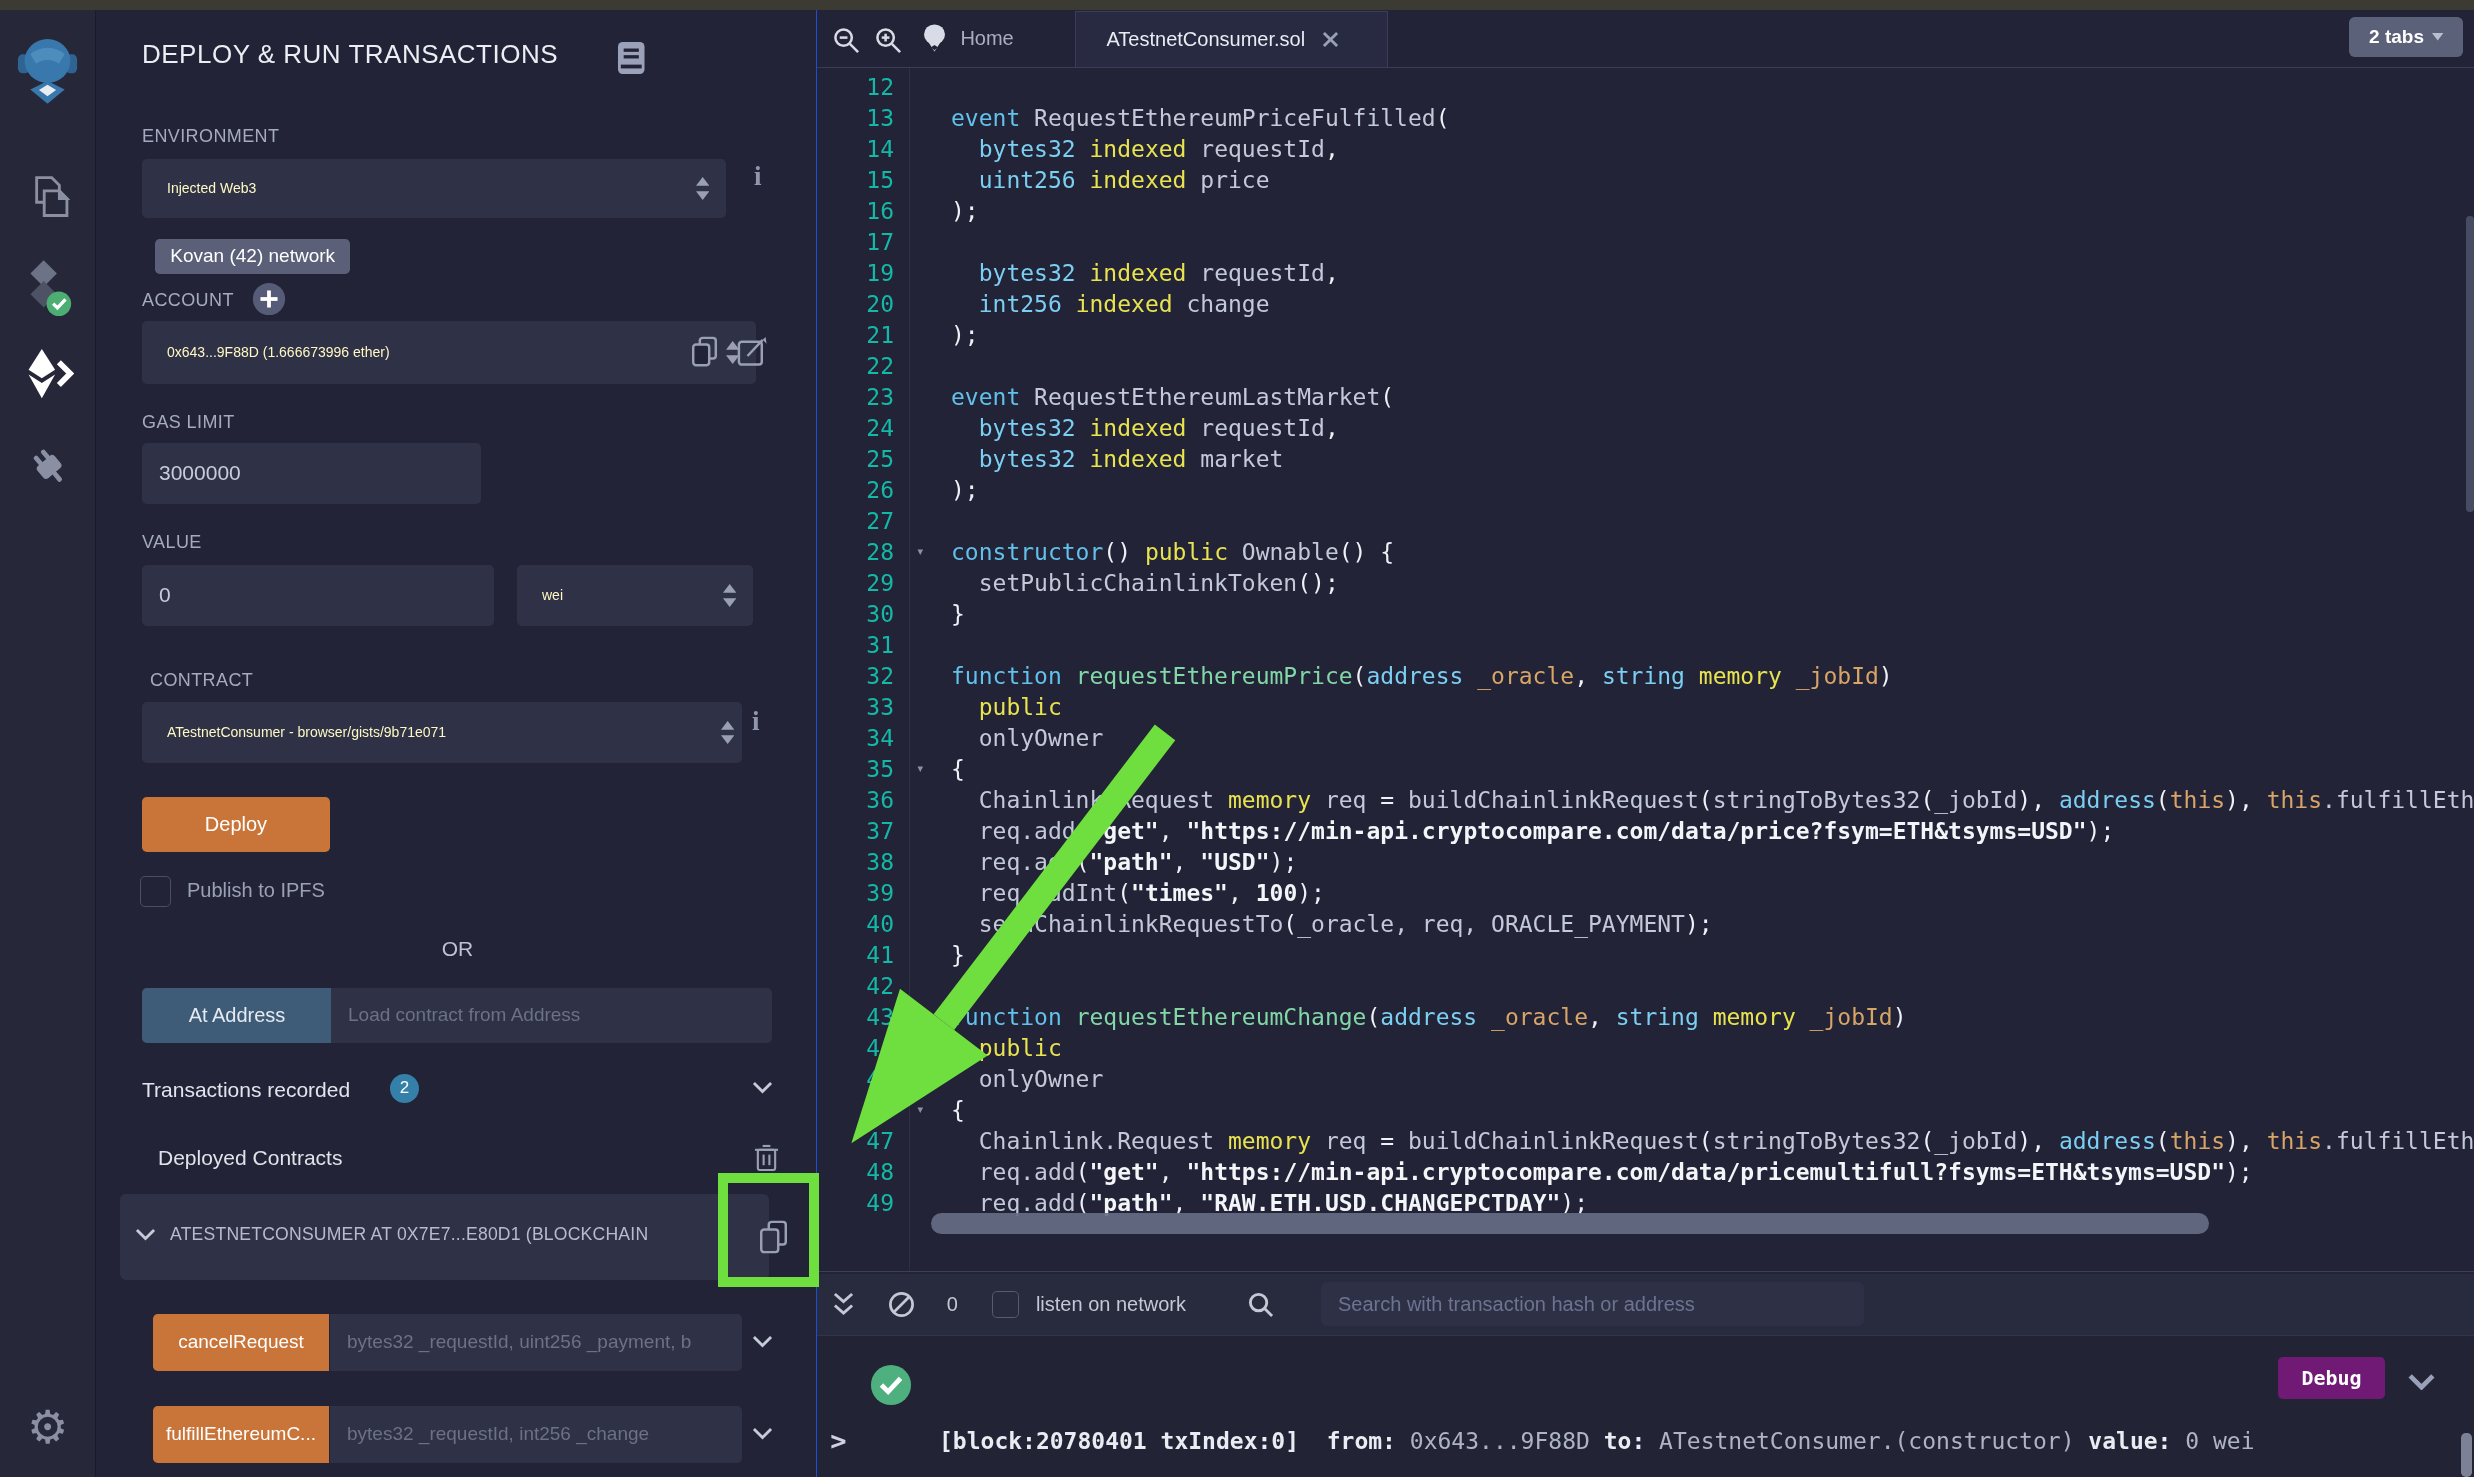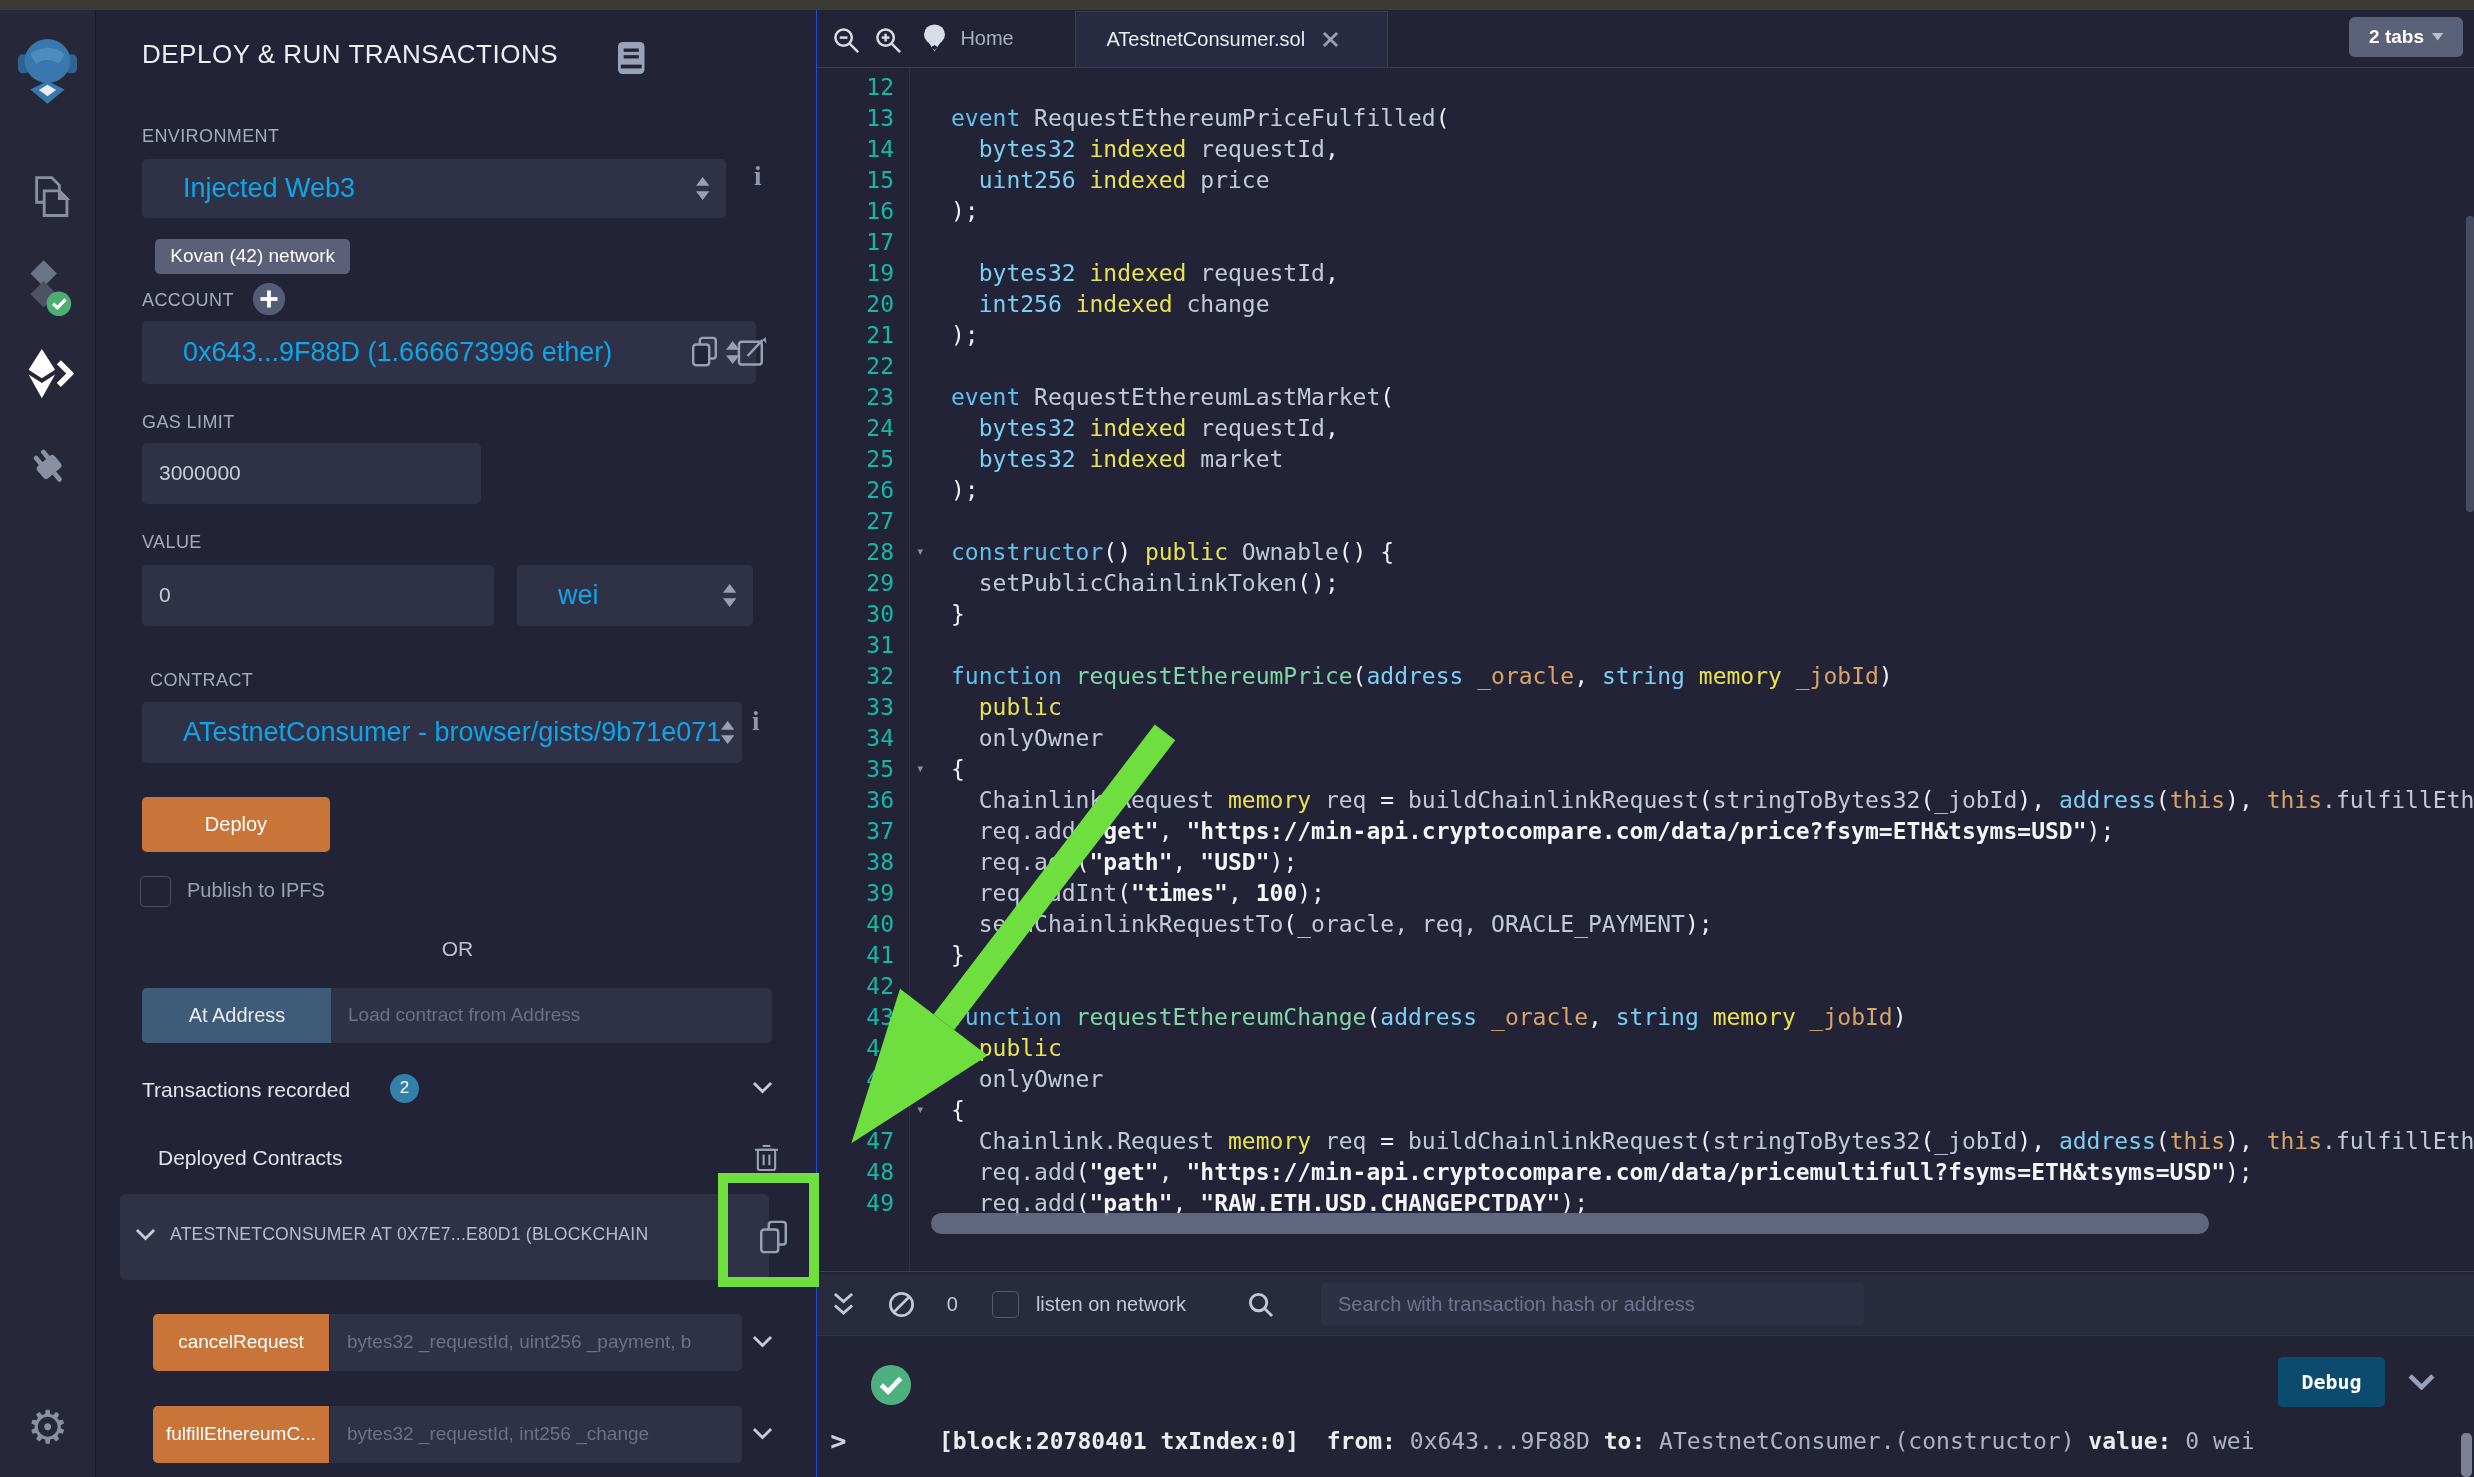--- a/index.html
+++ b/index.html
@@ -10,21 +10,21 @@
   #topstrip{left:0;top:0;width:2475px;height:9.5px;background:#3b3b33;}
   
   #rail{left:0;top:9.5px;width:95px;height:1468px;background:#262839;border-right:1px solid #1a1b28;}
   .railicon{position:absolute;left:0;width:95px;display:flex;justify-content:center;}
   
   #panel{left:96px;top:9.5px;width:720px;height:1468px;background:#222336;border-right:5px solid #1d4ed8;}
   .p-abs{position:absolute;}
   .title{font-size:26px;font-weight:500;color:#eceef4;letter-spacing:0.5px;white-space:nowrap;}
   .seclabel{font-size:18px;color:#a5abbf;letter-spacing:0.4px;}
   .ctl{background:#2f3147;border-radius:4.8px;display:flex;align-items:center;box-sizing:border-box;}
-  .ctl .val{font-size:27px;color:#0ea5e9;padding-left:41px;white-space:nowrap;overflow:hidden;flex:1;}
+  .ctl .val{font-size:14px;color:#fef9c3;padding-left:25px;white-space:nowrap;overflow:hidden;flex:1;}
   .updown{margin-right:17px;flex:0 0 auto;}
   .badge-net{background:#5b6078;color:#fff;font-size:19px;padding:6.7px 15.3px;border-radius:4.8px;display:inline-block;}
   .btn-orange{background:#c97539;color:#fff;border:none;border-radius:4.8px;font-size:20px;
               font-family:inherit;cursor:pointer;display:flex;align-items:center;justify-content:center;}
   .checkbox{box-sizing:border-box;border:1.9px solid #4a4f66;border-radius:4.8px;background:transparent;}
   .or{font-size:21px;color:#bcc2d2;text-align:center;}
   .btn-slate{background:#3e5c78;color:#e6eaf0;border:none;border-radius:4.8px 0 0 4.8px;font-size:20px;
              font-family:inherit;cursor:pointer;}
   input.flat{background:#2f3147;border:none;outline:none;color:#c7ccda;font-size:19px;
              font-family:inherit;box-sizing:border-box;padding:0 17px;}
@@ -62,21 +62,21 @@
   #terminal{left:817px;top:1271px;width:1658px;height:207px;background:#222334;border-top:1.9px solid #3c3f57;}
   #termbar{position:absolute;left:0;top:1.9px;width:1658px;height:61px;background:#282a3d;
            border-bottom:1px solid #323449;display:flex;align-items:center;}
   .termtxt{font-size:20px;color:#c3c8d6;}
   #searchinput{position:absolute;left:504px;top:8.6px;width:543px;height:44px;background:#2e3046;
                border:none;border-radius:5.7px;}
   #searchinput::placeholder{color:#6e7490;}
   .mono{font-family:"DejaVu Sans Mono",monospace;}
   #log{position:absolute;left:122px;top:89px;font-size:23px;line-height:32px;white-space:pre;}
   .lb{color:#e9ecf2;font-weight:bold;} .lv{color:#aeb4c4;}
-  #debugbtn{position:absolute;left:1461px;top:85px;width:107px;height:50px;background:#0c4a6e;border:none;
+  #debugbtn{position:absolute;left:1461px;top:85px;width:107px;height:42px;background:#701a75;border:none;
             border-radius:4.8px;color:#fff;font-weight:bold;font-size:20px;
             font-family:"DejaVu Sans Mono",monospace;cursor:pointer;}
   #prompt{position:absolute;left:13.3px;top:153px;font-size:27px;font-weight:bold;color:#ced3e1;}
   #cornernub{position:absolute;left:1644px;top:161px;width:10.5px;height:44px;border-radius:4.8px;
              background:#9ba1b5;opacity:.75;}
   
   #annot{left:0;top:0;width:2475px;height:1478px;pointer-events:none;z-index:50;}
   #greenbox{left:718px;top:1173px;width:101px;height:114px;box-sizing:border-box;
             border:10.5px solid #6fdf3f;z-index:49;pointer-events:none;}
 </style>

